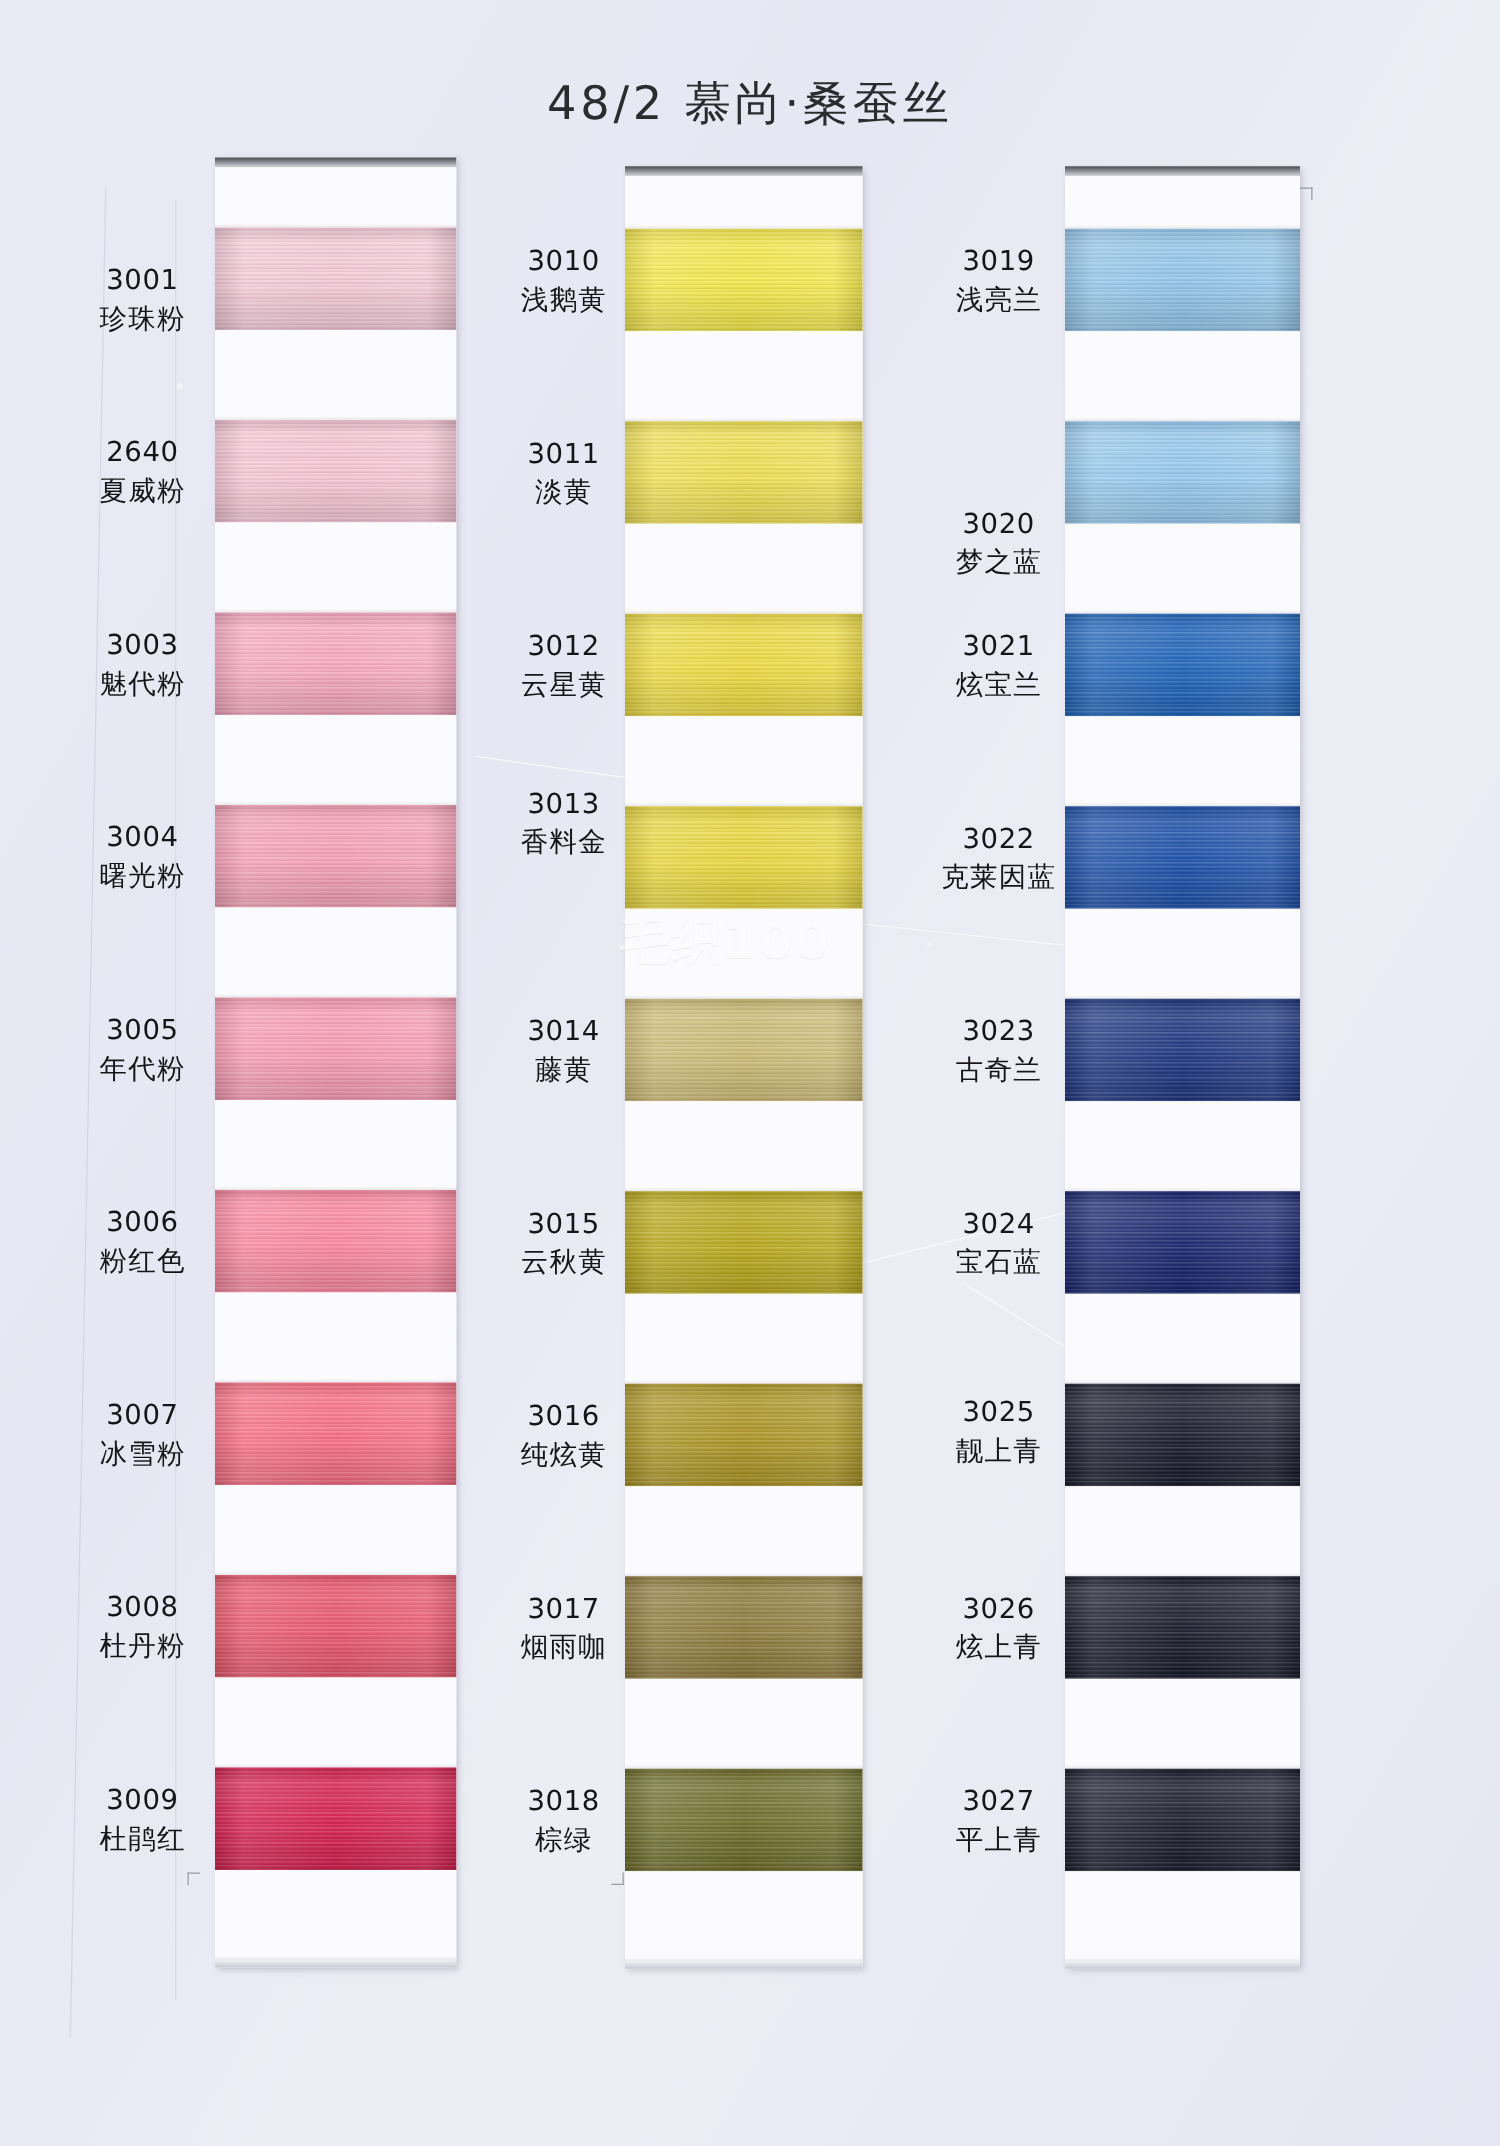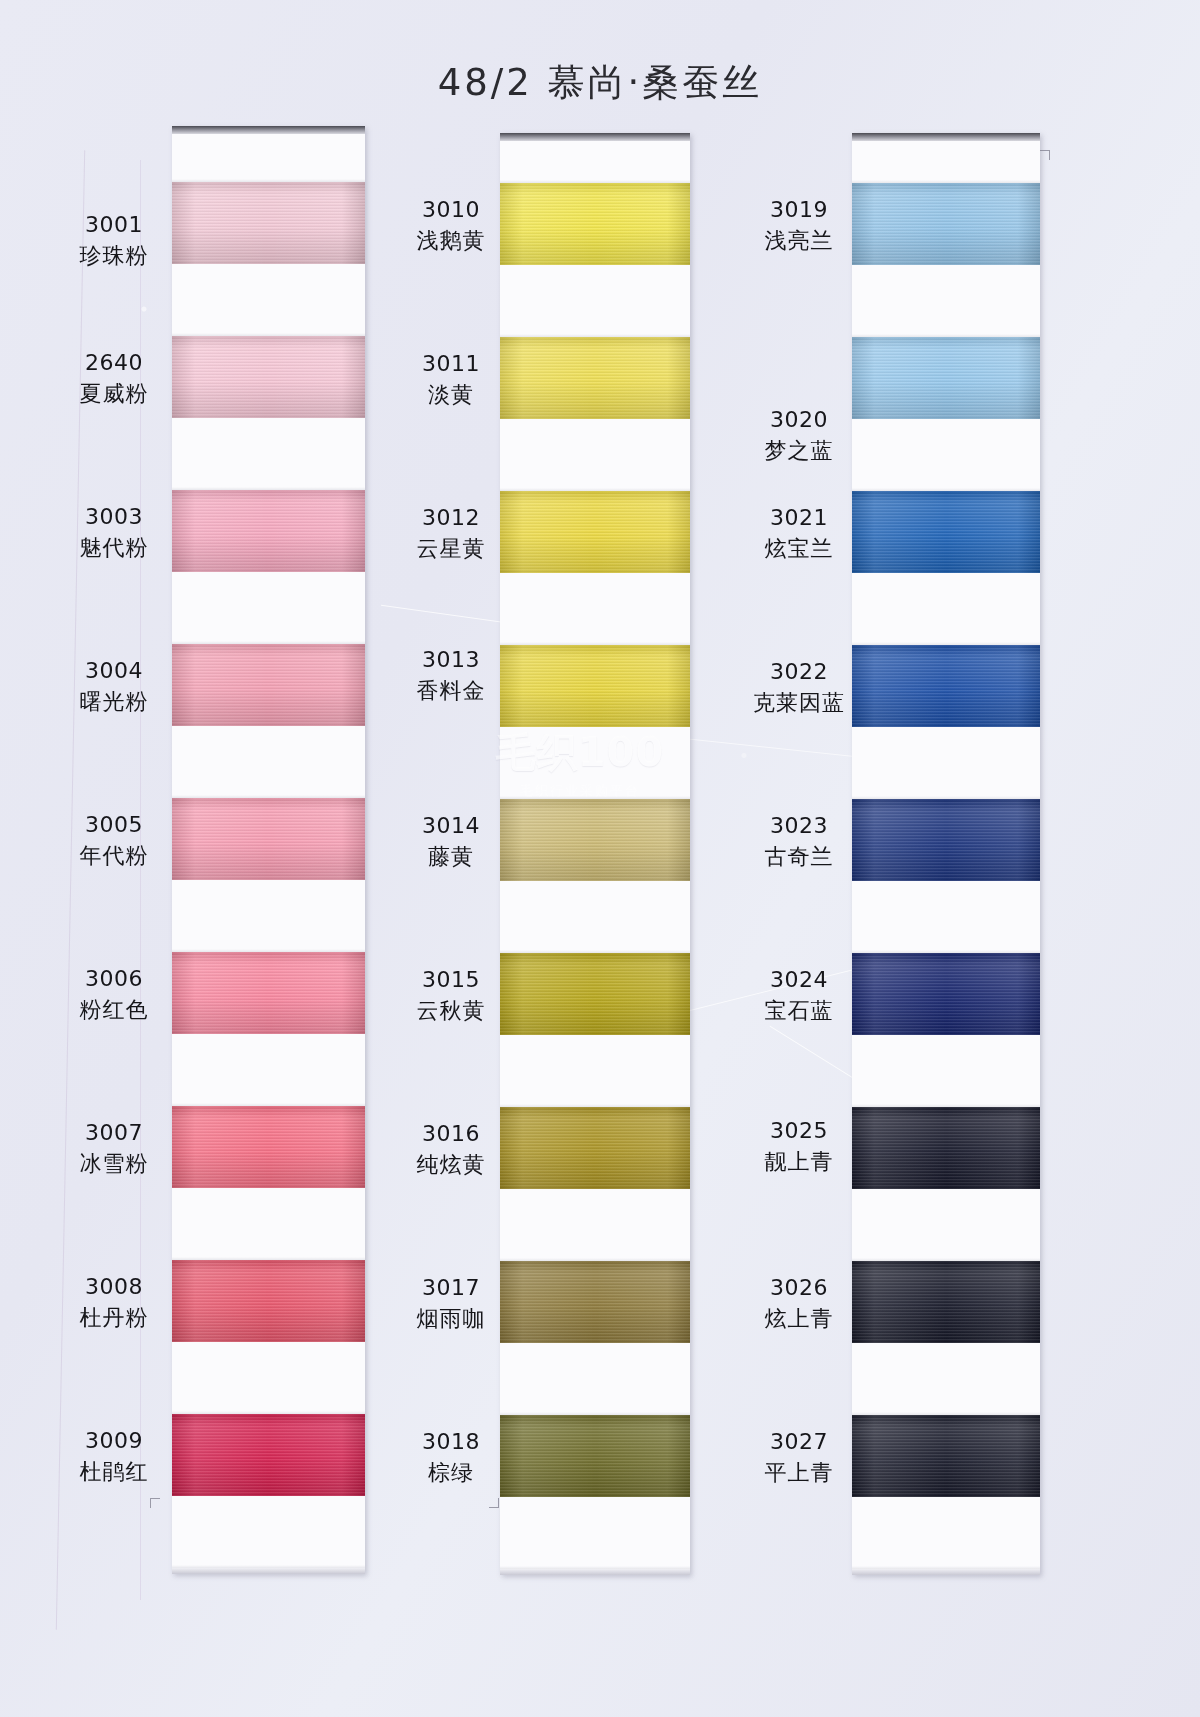--- a/index.html
+++ b/index.html
@@ -314,21 +314,21 @@
         <div class="cname">浅鹅黄</div>
       </div>
       <div class="label" style="top: 216px;">
         <div class="code">3011</div>
         <div class="cname">淡黄</div>
       </div>
       <div class="label" style="top: 370px;">
         <div class="code">3012</div>
         <div class="cname">云星黄</div>
       </div>
-      <div class="label" style="top: 512px;">
+      <div class="label" style="top: 496px;">
         <div class="code">3013</div>
         <div class="cname">香料金</div>
       </div>
       <div class="label" style="top: 678px;">
         <div class="code">3014</div>
         <div class="cname">藤黄</div>
       </div>
       <div class="label" style="top: 832px;">
         <div class="code">3015</div>
         <div class="cname">云秋黄</div>

